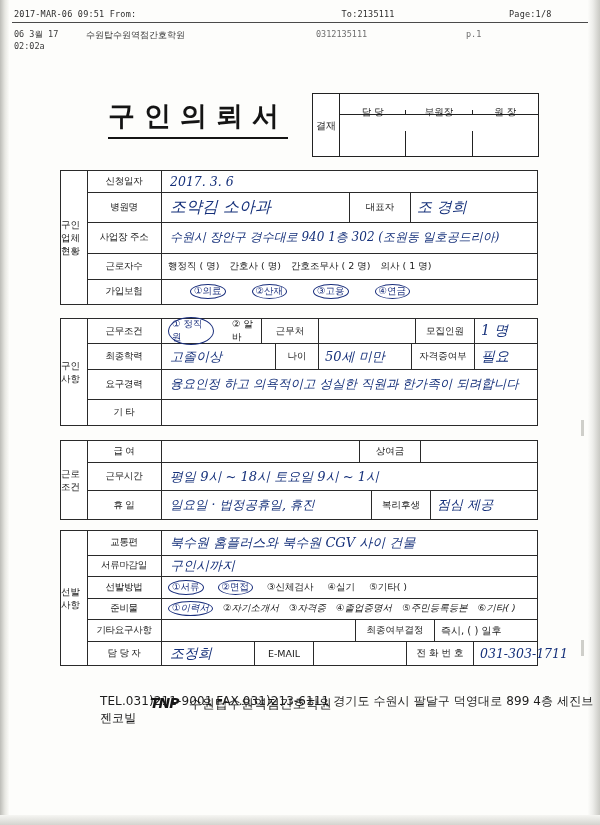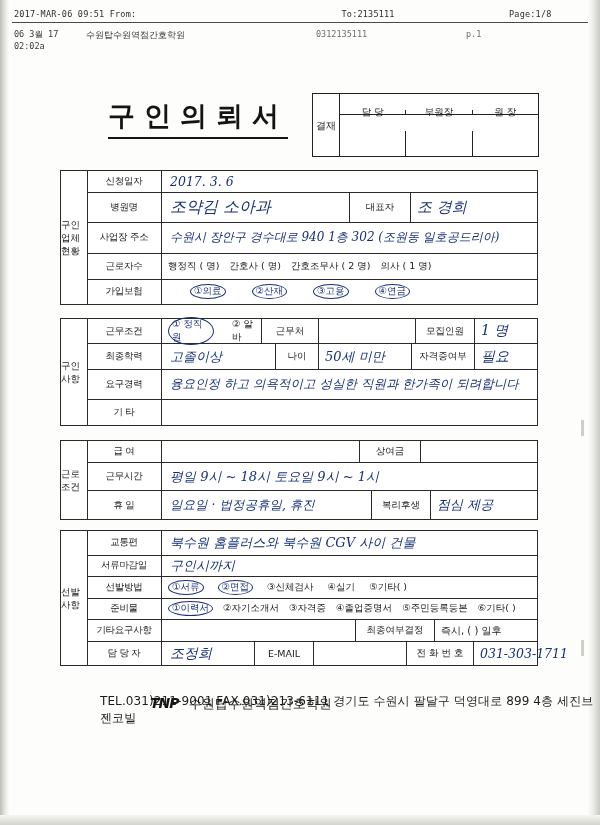--- a/index.html
+++ b/index.html
@@ -356,21 +356,21 @@
         <div class="checkline" style="gap:14px;">
           <span class="circled">①서류</span>
           <span class="circled">②면접</span>
           <span>③신체검사</span>
           <span>④실기</span>
           <span>⑤기타( )</span>
         </div>
       </div>
       <div class="frow" style="height:22px;">
         <div class="lbl">준비물</div>
-        <div class="checkline" style="gap:10px;">
+        <div class="checkline" style="gap:10px;font-style:italic;">
           <span class="circled">①이력서</span>
           <span>②자기소개서</span>
           <span>③자격증</span>
           <span>④졸업증명서</span>
           <span>⑤주민등록등본</span>
           <span>⑥기타( )</span>
         </div>
       </div>
       <div class="frow" style="height:22px;">
         <div class="lbl">기타요구사항</div>

